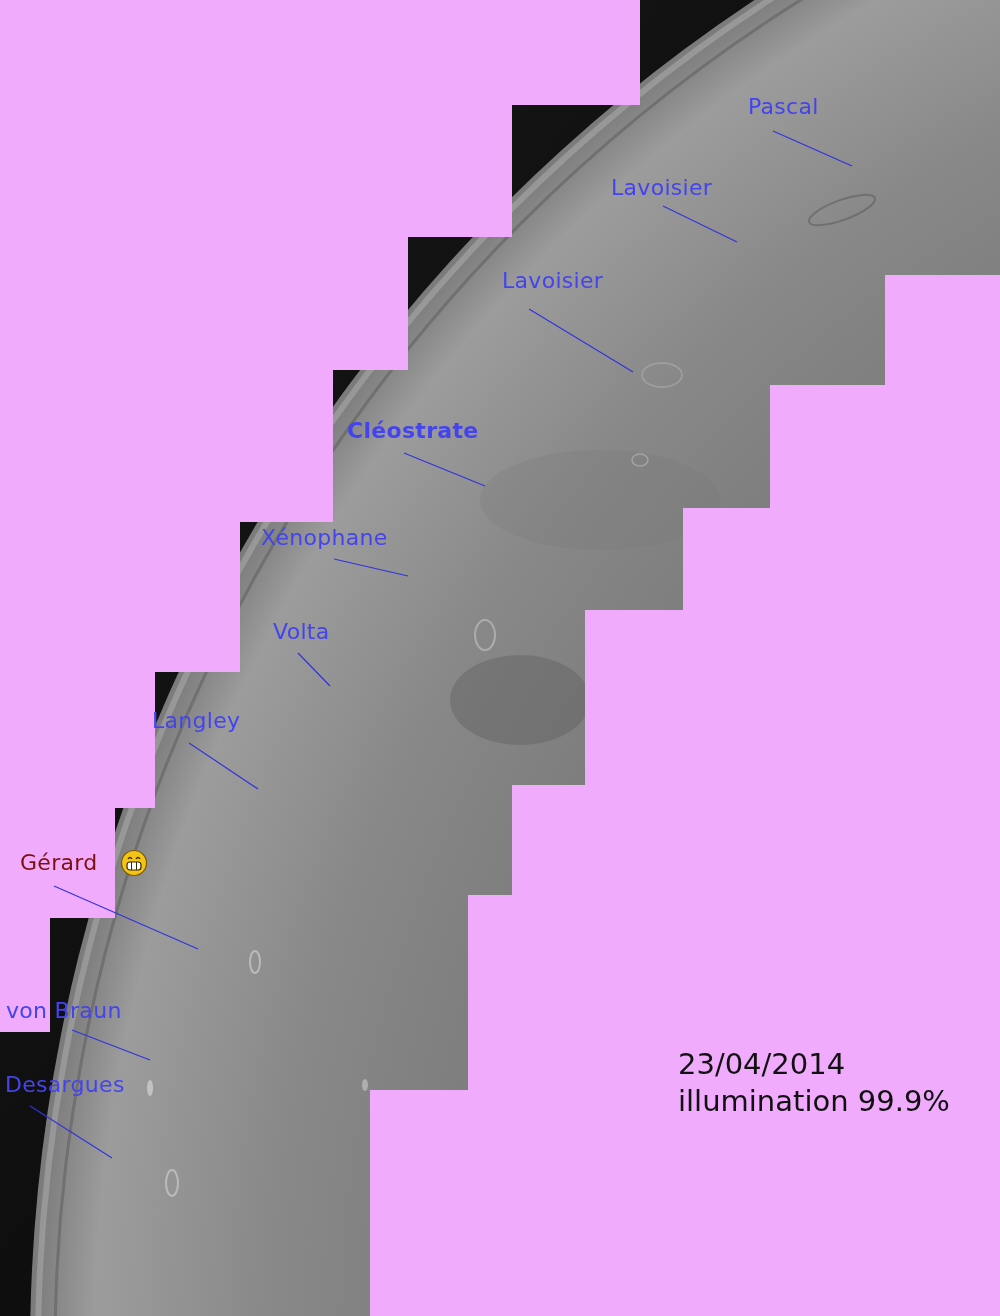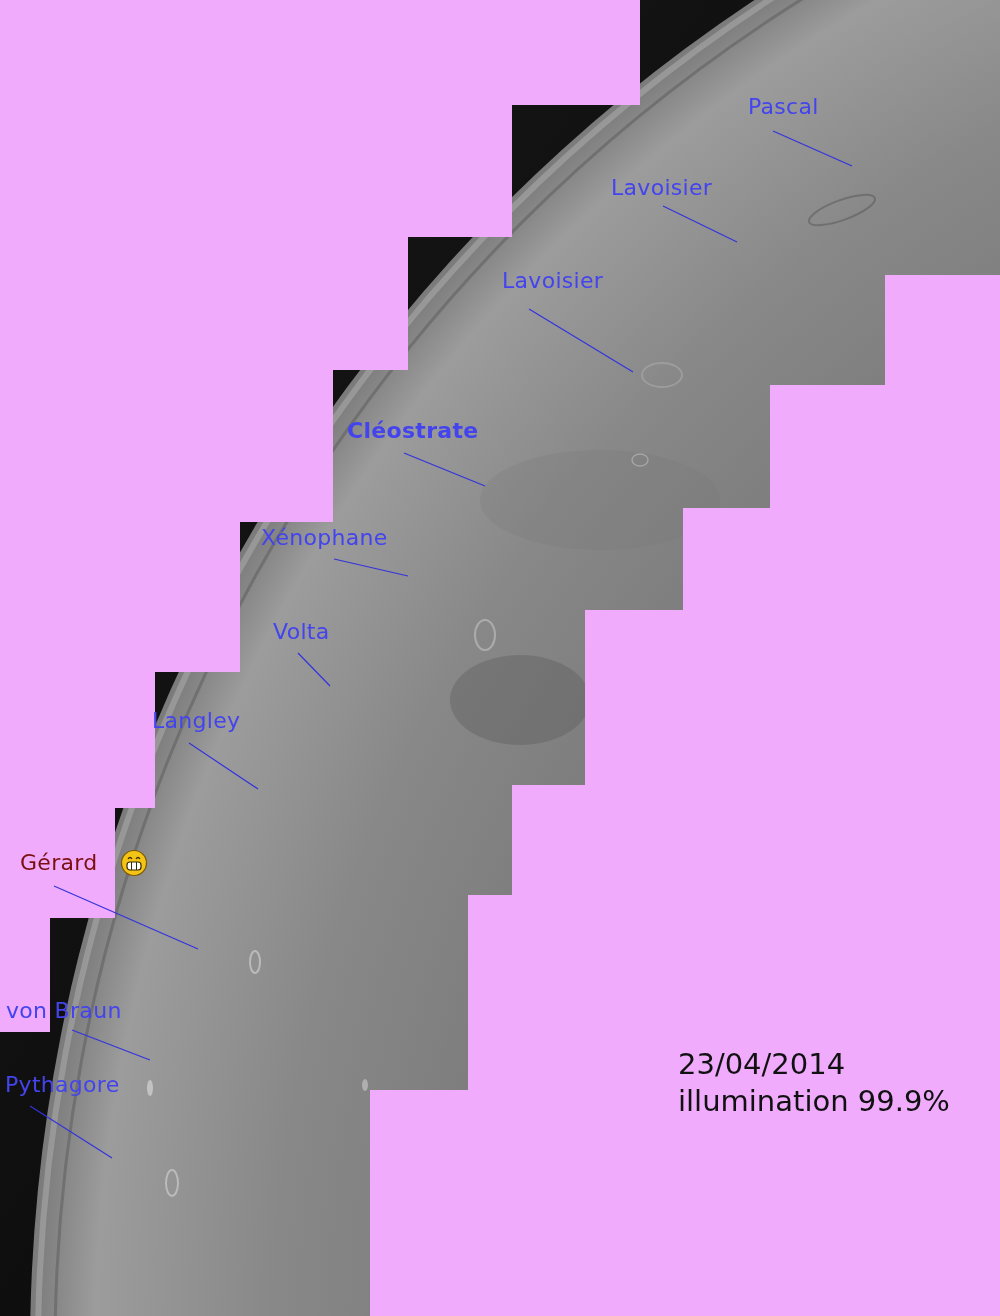--- a/index.html
+++ b/index.html
@@ -70,21 +70,21 @@
 
   <div class="label" style="left:748px; top:96px;"><span style="color:#4444ee;">Pascal</span></div>
   <div class="label" style="left:611px; top:177px;"><span style="color:#4444ee;">Lavoisier</span></div>
   <div class="label" style="left:502px; top:270px;"><span style="color:#4444ee;">Lavoisier</span></div>
   <div class="label" style="left:347px; top:420px;"><span style="color:#4444ee;font-weight:bold;">Cléostrate</span></div>
   <div class="label" style="left:261px; top:527px;"><span style="color:#4444ee;">Xénophane</span></div>
   <div class="label" style="left:273px; top:621px;"><span style="color:#4444ee;margin-top:40px;">Volta</span></div>
   <div class="label" style="left:152px; top:710px;"><span style="color:#4444ee;">Langley</span></div>
   <div class="label" style="left:20px; top:852px;"><span style="color:#7a1010;">Gérard</span></div>
   <div class="label" style="left:6px; top:1000px;"><span style="color:#4444ee;text-align:right;">von Braun</span></div>
-  <div class="label" style="left:5px; top:1074px;"><span style="color:#4444ee;">Pythagore</span></div>
+  <div class="label" style="left:5px; top:1074px;"><span style="color:#4444ee;">Desargues</span></div>
 
   <svg class="smiley" viewBox="0 0 28 28">
     <circle cx="14" cy="14" r="12.5" fill="#f3c316" stroke="#7a5a00" stroke-width="1.2"></circle>
     <path d="M8,10 q2,-3 4,0" fill="none" stroke="#3a2a00" stroke-width="1.3"></path>
     <path d="M16,10 q2,-3 4,0" fill="none" stroke="#3a2a00" stroke-width="1.3"></path>
     <rect x="7" y="13" width="14" height="8" rx="3" fill="#ffffff" stroke="#3a2a00" stroke-width="1.2"></rect>
     <line x1="11.5" y1="13" x2="11.5" y2="21" stroke="#3a2a00" stroke-width="1"></line>
     <line x1="16.5" y1="13" x2="16.5" y2="21" stroke="#3a2a00" stroke-width="1"></line>
   </svg>
 

